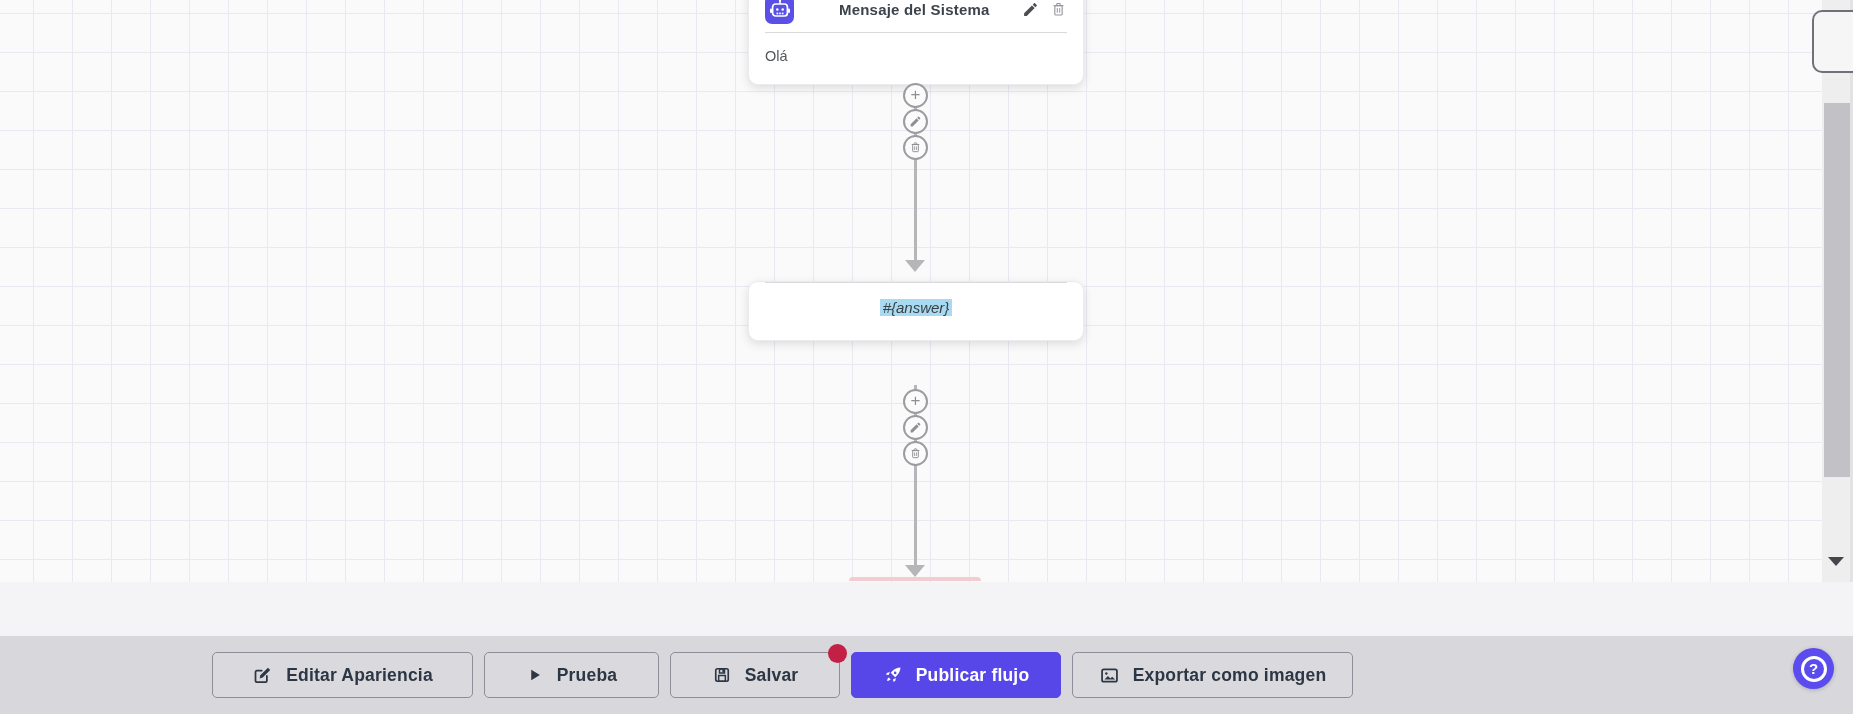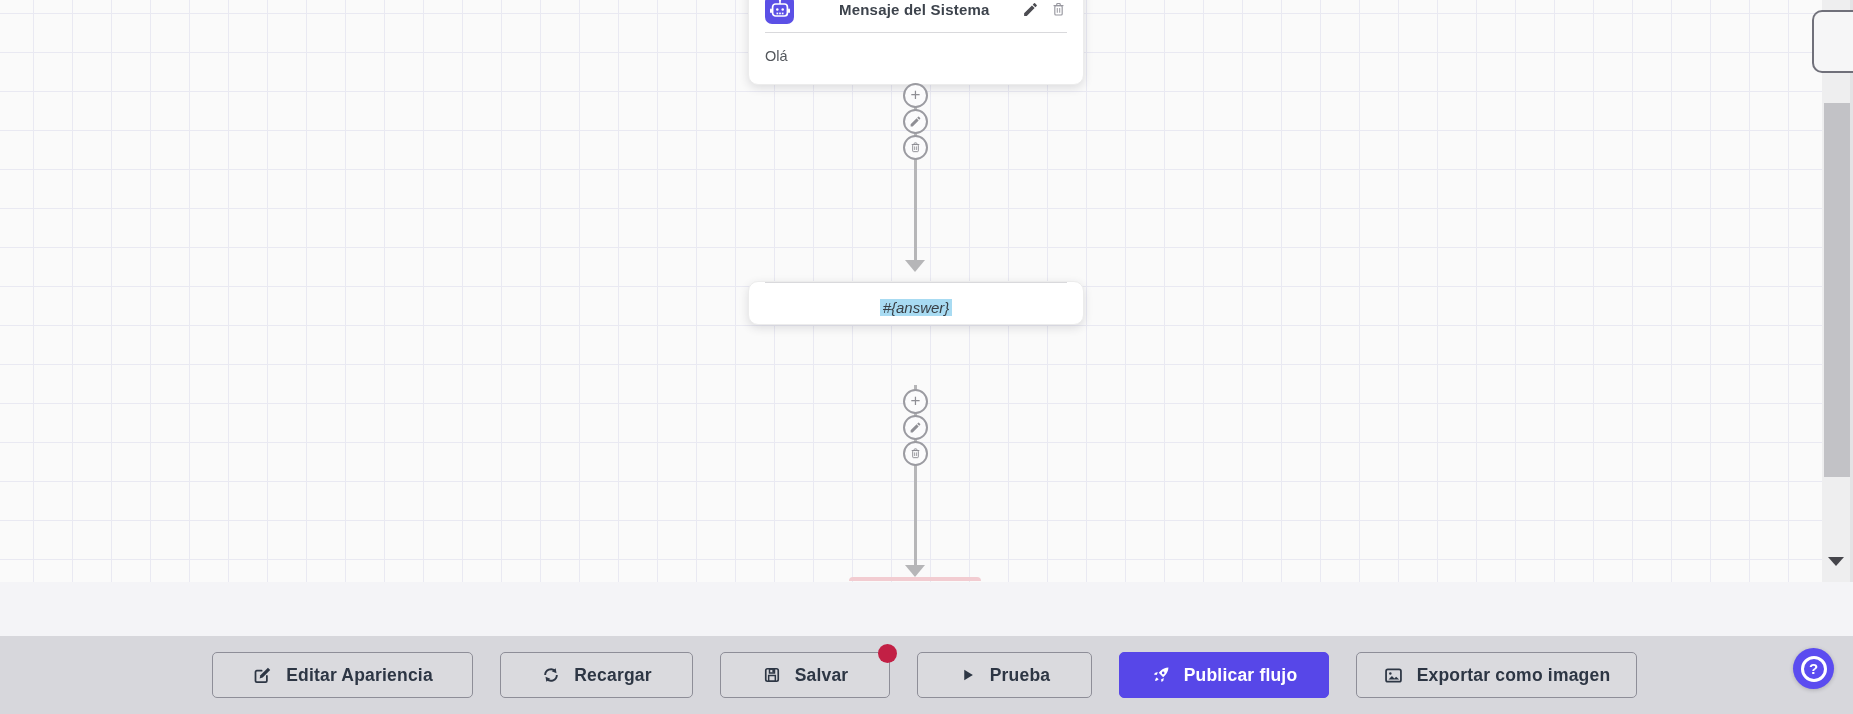--- a/index.html
+++ b/index.html
@@ -29,21 +29,21 @@
     width: 29px; height: 29px; border-radius: 7px; flex: 0 0 auto;
     display: flex; align-items: center; justify-content: center;
   }
   .node-icon.system { background: #5b50e6; }
   .node-icon.user   { background: #29b4e8; }
   .node-title { flex: 1; font-size: 15px; font-weight: bold; color: #3d434c; letter-spacing: .2px; margin-left: 32px; }
   .node-actions { display: flex; align-items: center; gap: 11px; }
   .node-actions svg { display: block; cursor: pointer; }
   .node-divider { height: 1px; background: #d9d9dc; margin: 0 16px; }
   .node-content { padding: 13px 16px 17px 16px; font-size: 14.5px; line-height: 21px; color: #53575c; }
-  .node--user .node-content { padding: 14px 16px 5px 16px; text-align: center; }
+  .node--user .node-content { padding: 14px 16px 21px 16px; text-align: center; }
   .hl {
     background: #a8dbf2; font-style: italic; color: #383e44;
     padding: 0 3px; font-size: 15px;
   }
 
   
   .conn-line { position: absolute; width: 3px; background: #b6b6b8; left: 914px; }
   .conn-arrow {
     position: absolute; left: 905px; width: 0; height: 0;
     border-left: 10px solid transparent; border-right: 10px solid transparent;
@@ -57,21 +57,21 @@
   .conn-btn .plus { font-size: 17px; line-height: 1; font-weight: 400; margin-top: -2px; }
   .hidden-node-edge {
     position: absolute; left: 849px; top: 577px; width: 132px; height: 4px;
     background: #f2ccd1; border-radius: 4px 4px 0 0;
   }
 
   
   .bottom-strip { position: absolute; left: 0; top: 582px; width: 1853px; height: 54px; background: #f4f4f7; }
   .toolbar {
     position: absolute; left: 0; top: 636px; width: 1853px; height: 78px;
-    background: #d7d7dc; display: flex; align-items: center; gap: 27px; padding-left: 212px;
+    background: #d7d7dc; display: flex; align-items: center; gap: 11px; padding-left: 212px;
   }
   .tb-btn {
     height: 46px; border: 1px solid #8e8e98; border-radius: 5px; background: #dadade;
     color: #2d3644; font-family: "Liberation Sans", sans-serif;
     font-size: 17.5px; font-weight: bold; letter-spacing: .2px;
     display: flex; align-items: center; justify-content: center; gap: 13px;
     cursor: pointer; position: relative;
   }
   .tb-btn svg { display: block; }
   .tb-btn.primary { background: #5747e8; border-color: #5747e8; color: #ffffff; }
@@ -205,48 +205,39 @@
 <div class="toolbar">
 
   <button class="tb-btn" style="width:261px;">
     <svg width="21" height="21" viewBox="0 0 24 24">
       <path d="M17 12.5V18a1.5 1.5 0 0 1-1.5 1.5h-10A1.5 1.5 0 0 1 4 18V8a1.5 1.5 0 0 1 1.5-1.5H11" fill="none" stroke="#2d3644" stroke-width="2" stroke-linecap="round"></path>
       <path d="M18.2 3.2l2.6 2.6L12.2 14.4l-3.5.9.9-3.5z" fill="#2d3644"></path>
     </svg>
     <span>Editar Apariencia</span>
   </button>
 
-  <button class="tb-btn" style="width:193px;">
-    <svg width="20" height="20" viewBox="0 0 24 24">
-      <path d="M19 12a7 7 0 0 1-11.8 5" fill="none" stroke="#2d3644" stroke-width="2.3"></path>
-      <polygon points="5.4,14 6.4,20 11.2,16.5" fill="#2d3644"></polygon>
-      <path d="M5 12a7 7 0 0 1 11.8-5" fill="none" stroke="#2d3644" stroke-width="2.3"></path>
-      <polygon points="18.6,10 17.6,4 12.8,7.5" fill="#2d3644"></polygon>
-    </svg>
-    <span>Recargar</span>
+
+  <button class="tb-btn" style="width:175px;">
+    <svg width="18" height="18" viewBox="0 0 24 24" fill="#2d3644">
+      <polygon points="7,5 18.5,12 7,19"></polygon>
+    </svg>
+    <span>Prueba</span>
   </button>
 
   <button class="tb-btn" style="width:170px;">
     <svg width="20" height="20" viewBox="0 0 24 24">
       <rect x="4.5" y="4.5" width="15" height="15" rx="2" fill="none" stroke="#2d3644" stroke-width="2"></rect>
       <rect x="9" y="5" width="6" height="4.6" fill="none" stroke="#2d3644" stroke-width="1.8"></rect>
       <rect x="12.4" y="5.6" width="2" height="3.4" fill="#2d3644"></rect>
       <rect x="8" y="12.6" width="8" height="6.9" fill="none" stroke="#2d3644" stroke-width="1.8"></rect>
     </svg>
     <span>Salvar</span>
     <span class="badge-dot"></span>
   </button>
 
-  <button class="tb-btn" style="width:175px;">
-    <svg width="18" height="18" viewBox="0 0 24 24" fill="#2d3644">
-      <polygon points="7,5 18.5,12 7,19"></polygon>
-    </svg>
-    <span>Prueba</span>
-  </button>
-
   <button class="tb-btn primary" style="width:210px;">
     <svg width="20" height="20" viewBox="0 0 24 24" fill="#ffffff">
       <path fill-rule="evenodd" d="M20.9 3.1c-3.7.1-7 1.6-9.6 4.2l-2 2.1 5.3 5.3 2.1-2c2.6-2.6 4.1-5.9 4.2-9.6zM14.6 7.9a1.55 1.55 0 1 1 0 3.1 1.55 1.55 0 0 1 0-3.1z"></path>
       <path d="M8.3 8.6l-2.5.5c-.9.5-1.7 1.3-2.3 2.2l3.2.7z"></path>
       <path d="M15.4 15.7l-.5 2.5c-.5.9-1.3 1.7-2.2 2.3l-.7-3.2z"></path>
       <path d="M6.9 14.9c-1 .3-1.9 1.9-2 4.2 2.3-.1 3.9-1 4.2-2z"></path>
     </svg>
     <span>Publicar flujo</span>
   </button>
 

